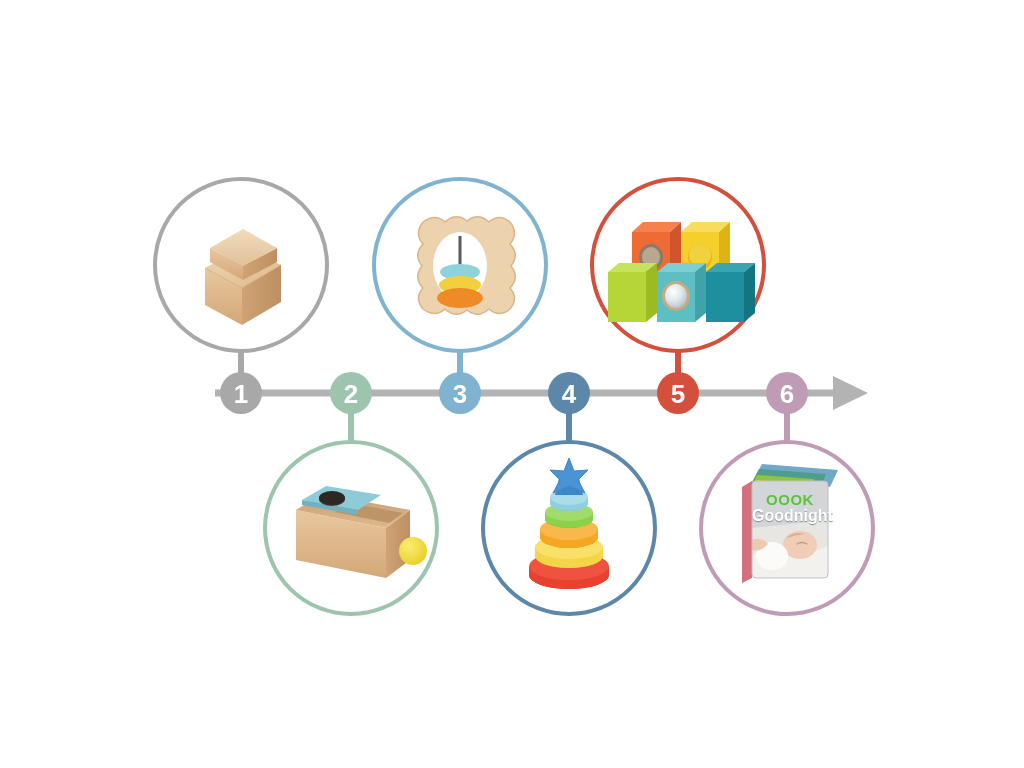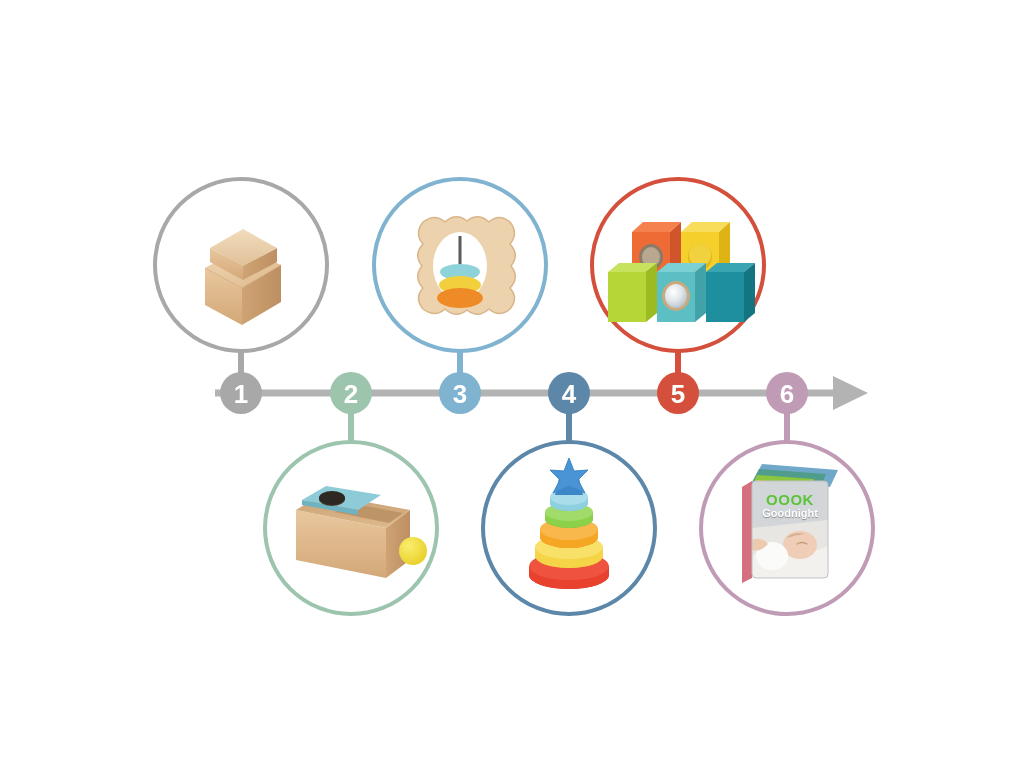--- a/index.html
+++ b/index.html
@@ -265,16 +265,16 @@
 
   <div class="marker-num" style="left:221px; top:381px; width:40px;">1</div>
   <div class="marker-num" style="left:331px; top:381px; width:40px;">2</div>
   <div class="marker-num" style="left:440px; top:381px; width:40px;">3</div>
   <div class="marker-num" style="left:549px; top:381px; width:40px;">4</div>
   <div class="marker-num" style="left:658px; top:381px; width:40px;">5</div>
   <div class="marker-num" style="left:767px; top:381px; width:40px;">6</div>
 
   <div style="position: absolute; left: 752px; top: 492px; width: 76px; text-align: center; font-family: &quot;Liberation Sans&quot;, sans-serif; font-weight: bold; font-size: 15px; letter-spacing: 0.5px; line-height: 1; color: rgb(92, 196, 58);">OOOK</div>
   <div style="position:absolute; left:752px; top:508px; width:76px; text-align:center;
-              font-family:'Liberation Sans',sans-serif; font-weight:bold; font-size:11px;
+              font-family:'Liberation Sans',sans-serif; font-weight:bold; font-size:16px;
               color:#ffffff; line-height:1; text-shadow:0 1px 1px rgba(120,125,128,0.85);">Goodnight</div>
 
 </div>
 
 </body></html>

